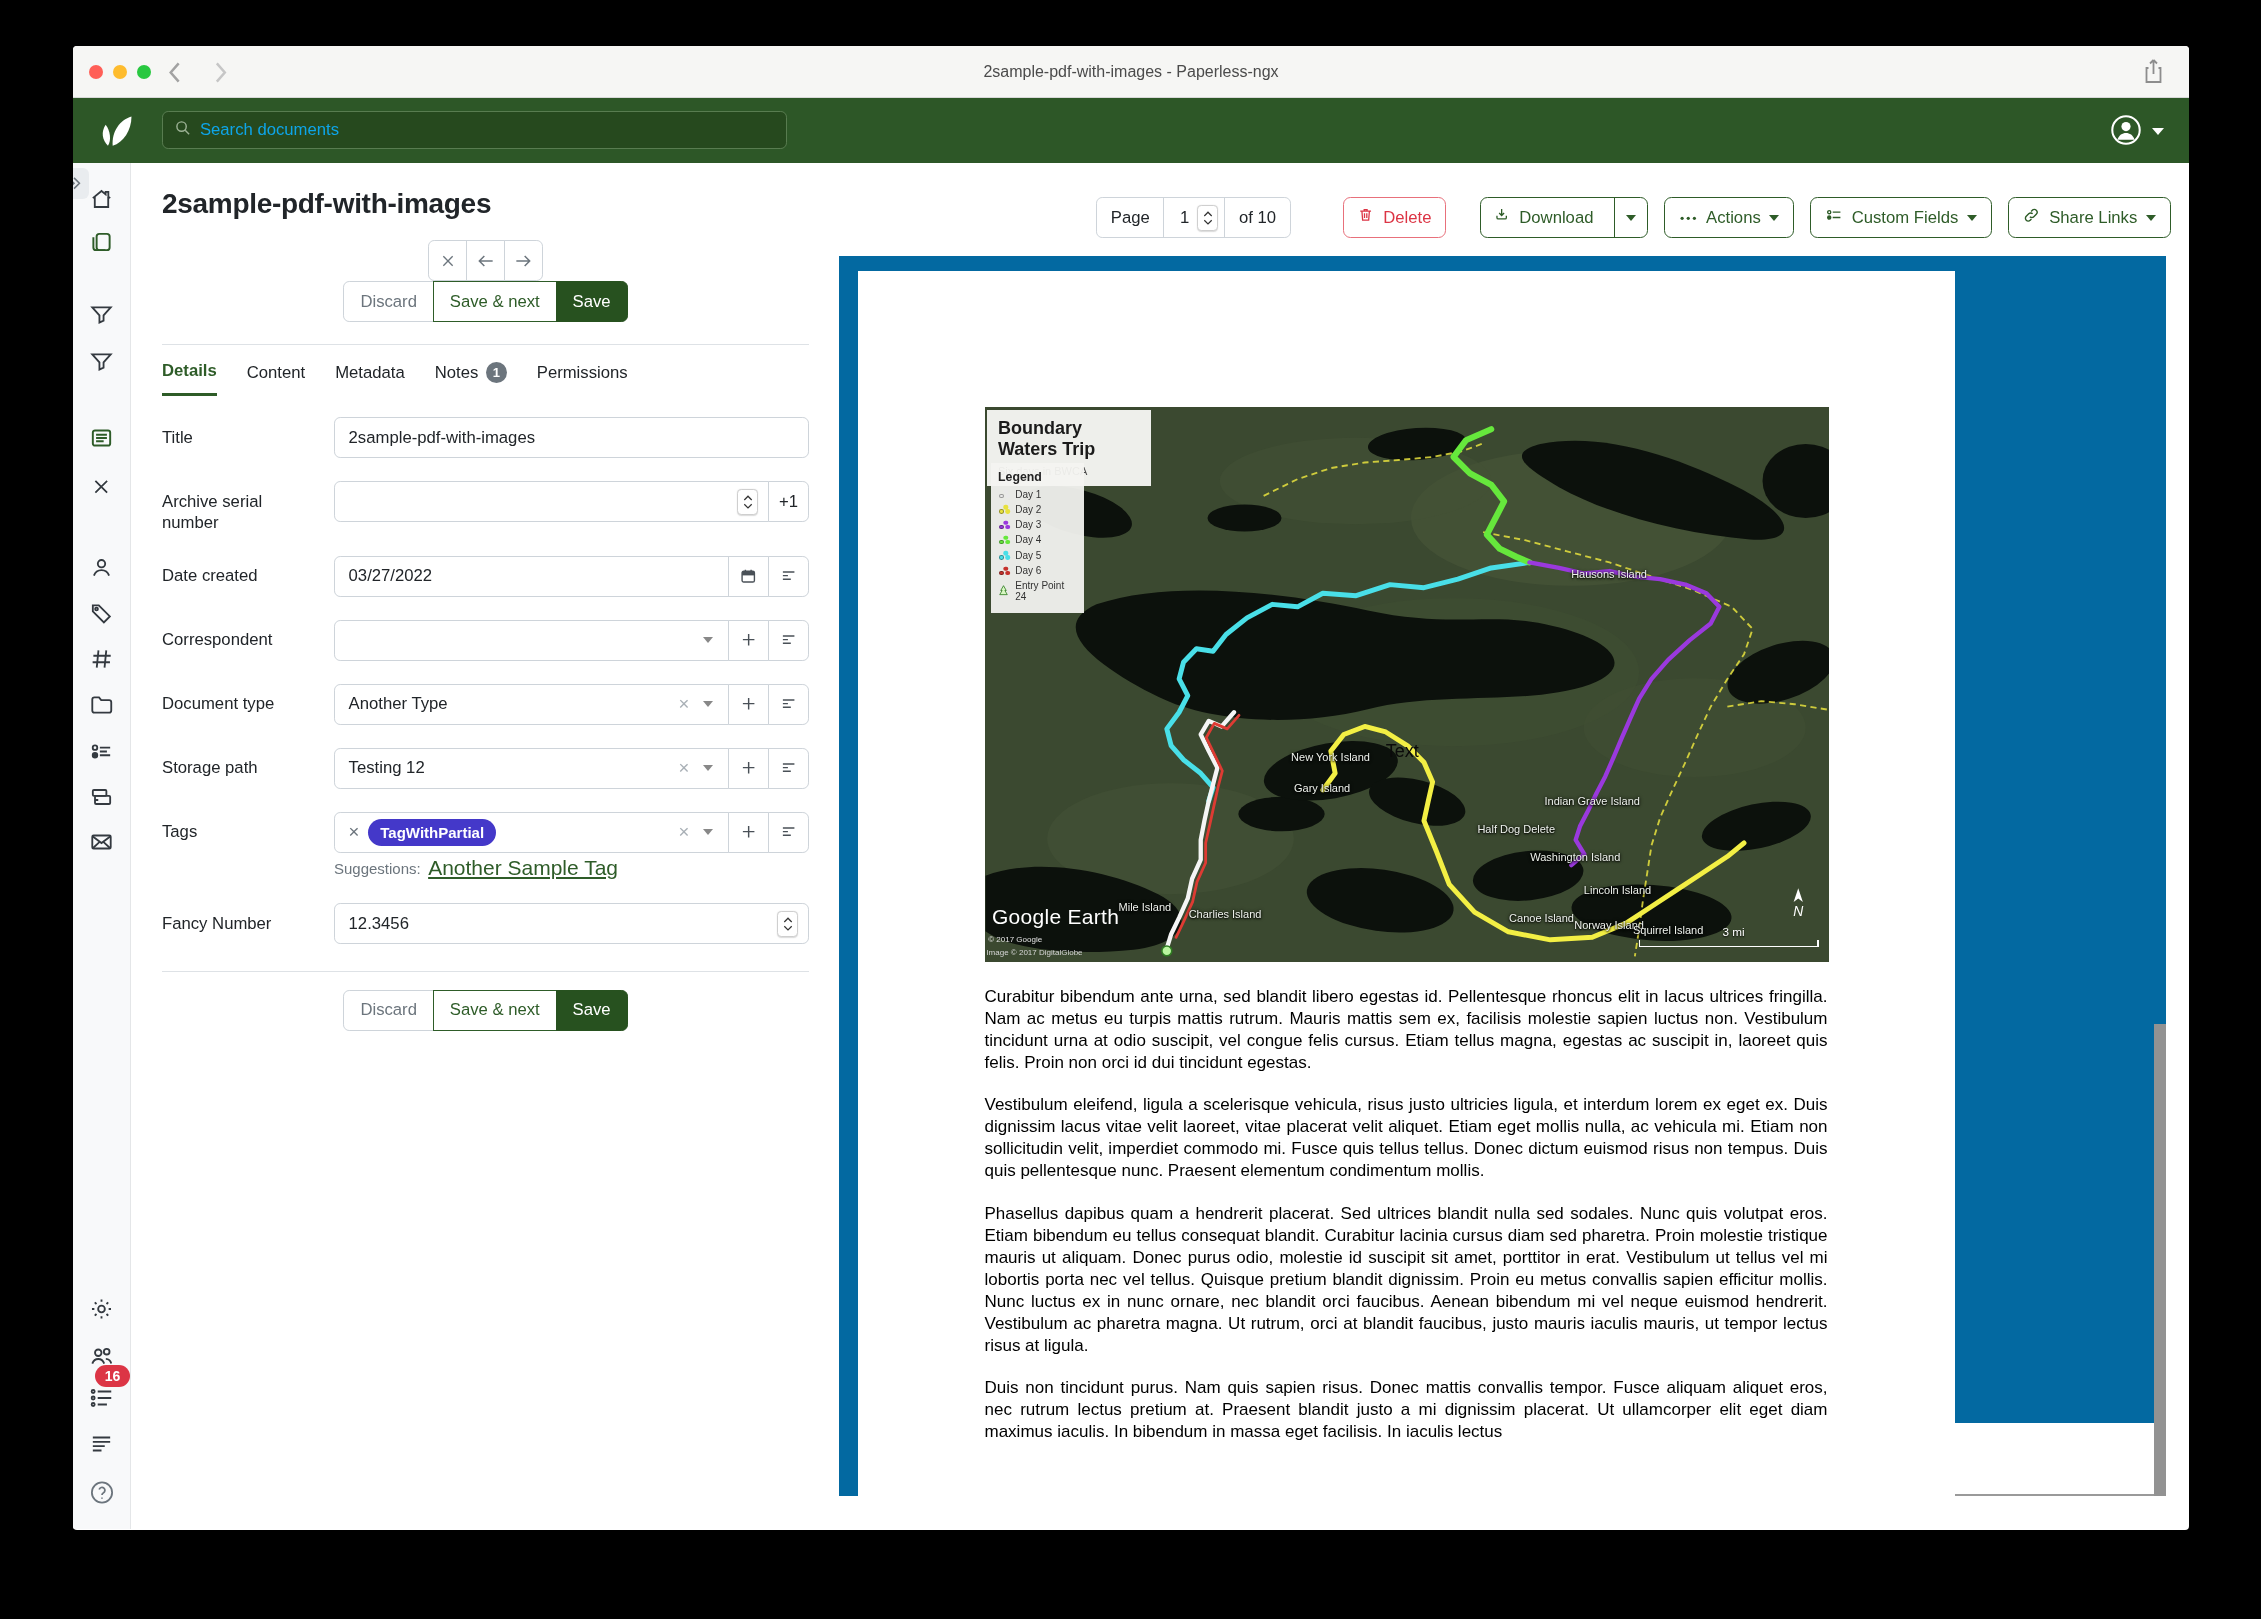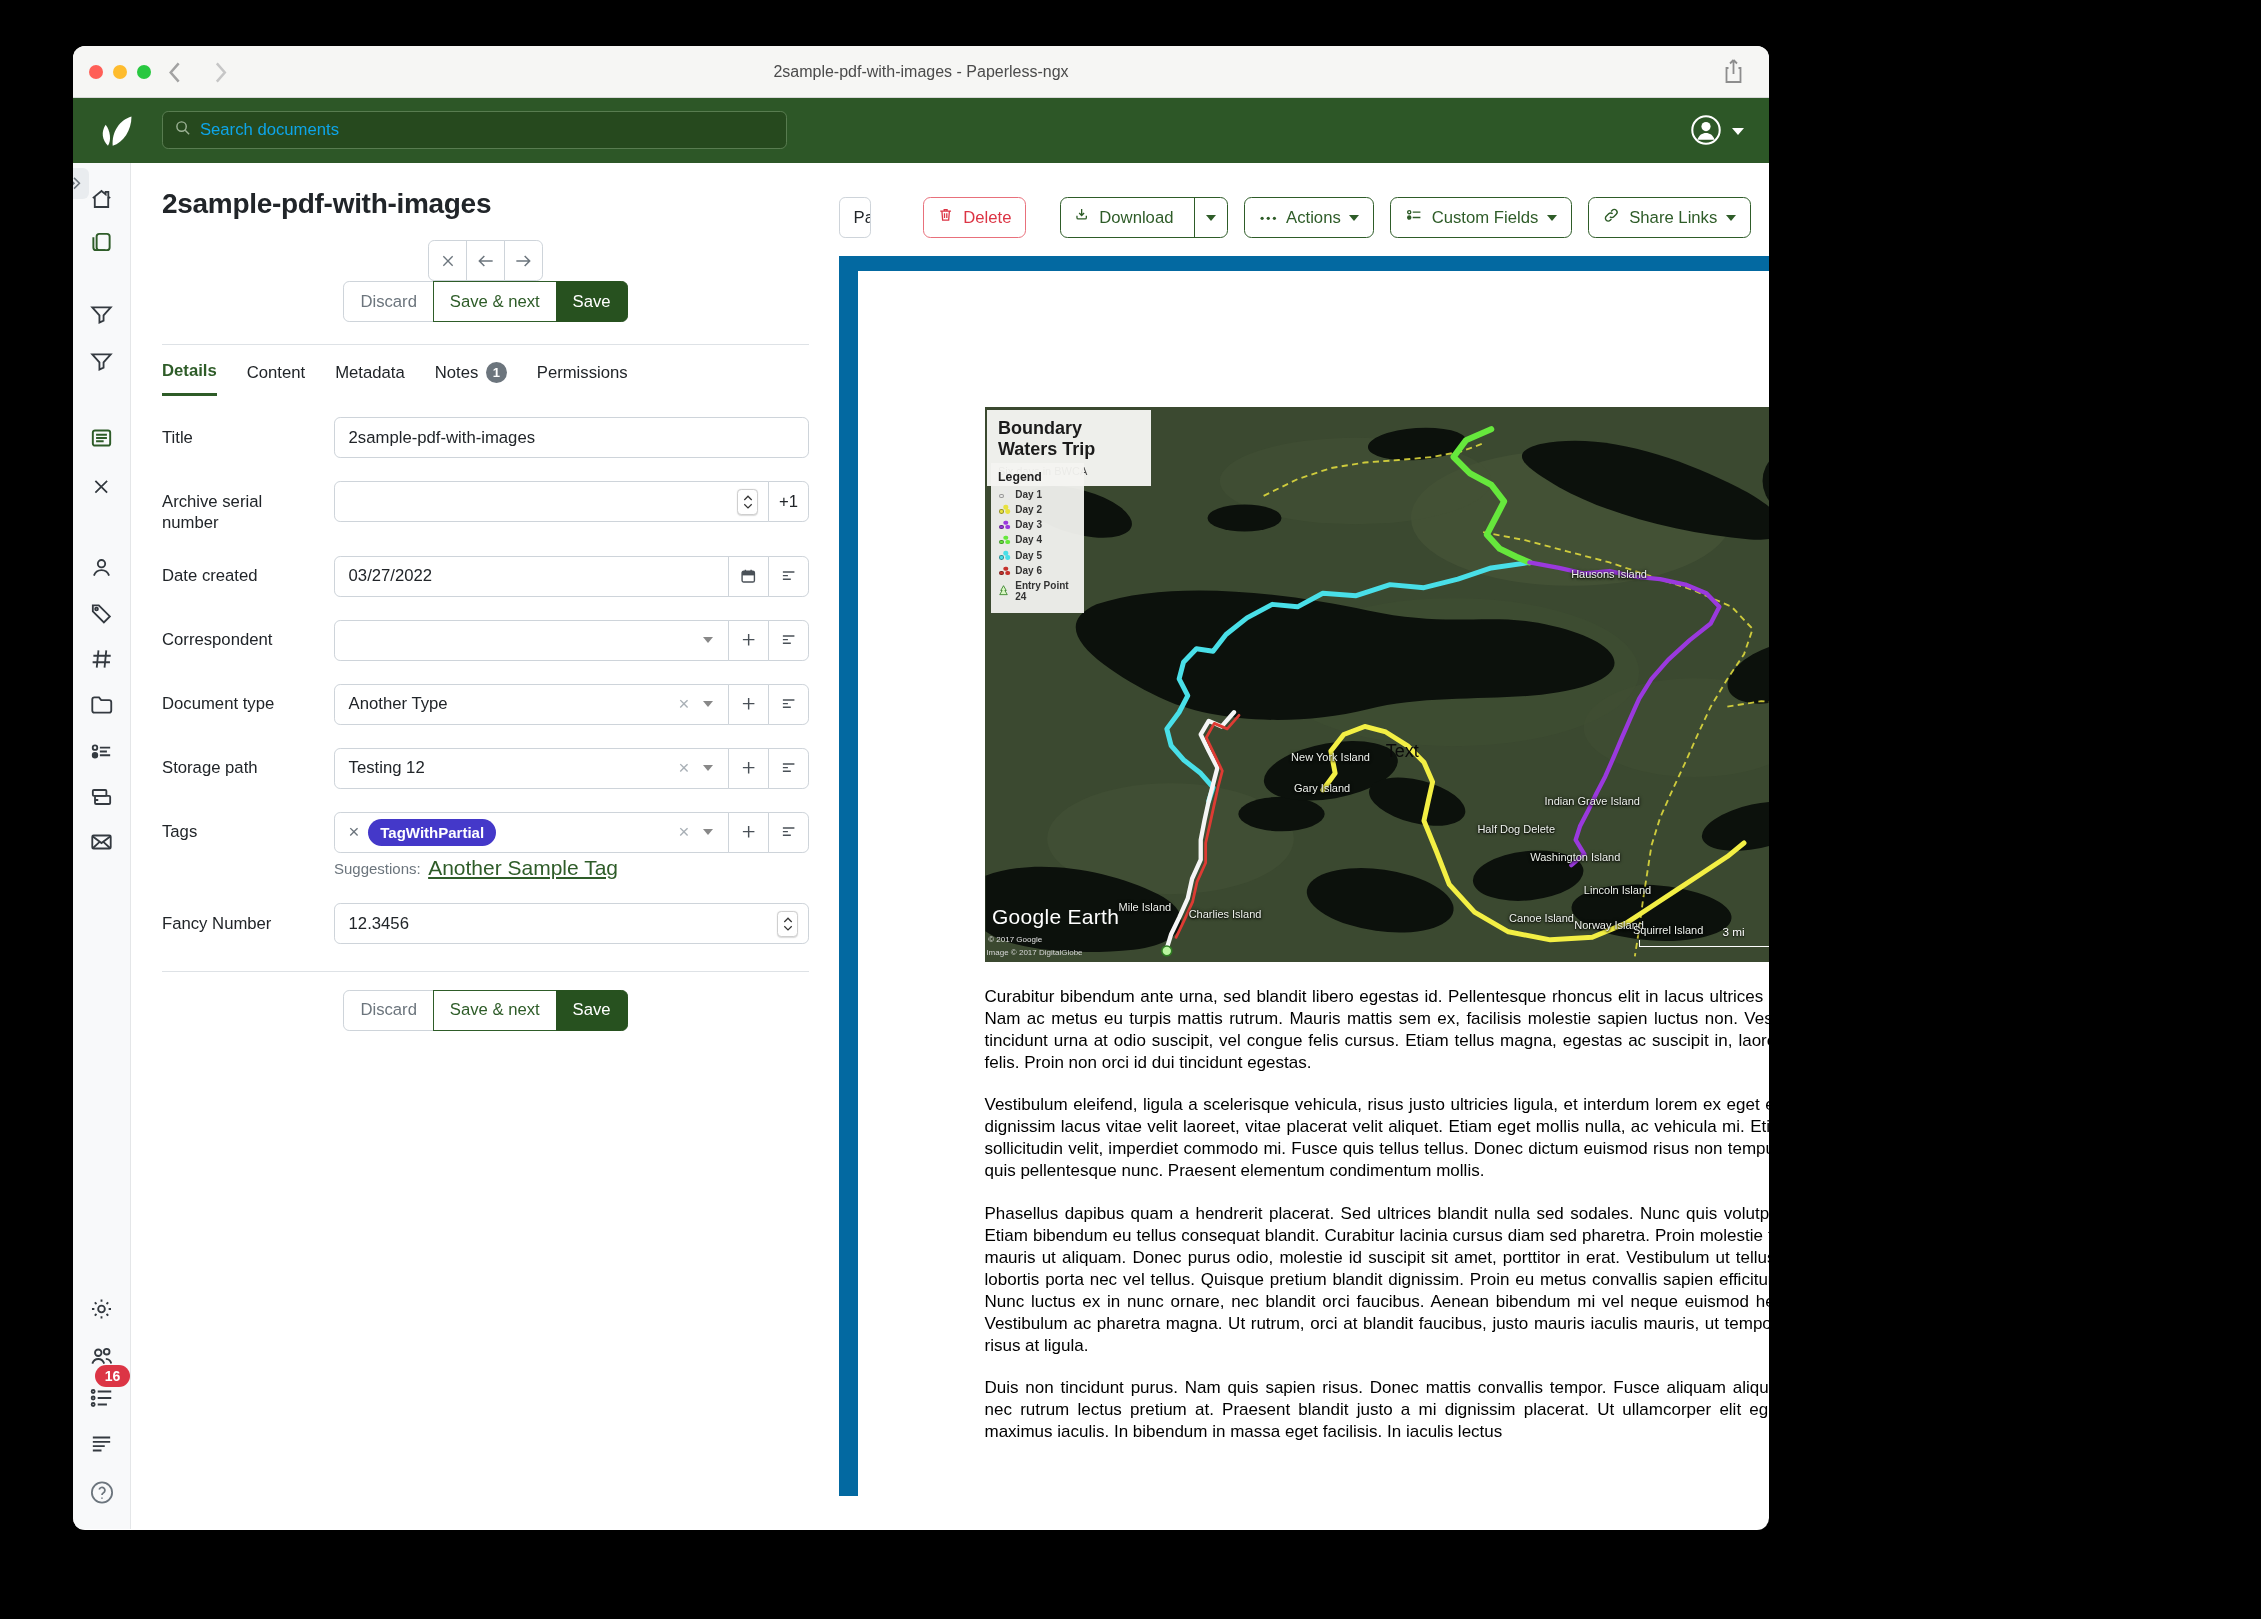--- a/index.html
+++ b/index.html
@@ -1,21 +1,21 @@
 <!DOCTYPE html>
 <html style="font-size:10px"><head>
 <meta charset="utf-8">
 <style>
   :root{
     --green:#2e5c28; --green-dark:#27511f; --navgreen:#2d5727;
     --border:#ced4da; --muted:#6c757d; --ink:#212529; --danger:#dc3545;
   }
   *{box-sizing:border-box; font-family:"Liberation Sans","DejaVu Sans",sans-serif;}
   html,body{margin:0;padding:0;width:2261px;height:1619px;background:#000;}
-  .window{position:absolute;left:73px;top:46px;width:1696px;height:1484px;background:#fff;border-radius:12px;overflow:hidden;}
+  .window{position:absolute;left:73px;top:46px;width:2116px;height:1484px;background:#fff;border-radius:4px;overflow:hidden;}
 
   
   .titlebar{position:relative;height:52px;background:#f6f6f4;border-bottom:1.2px solid #d8d8d8;}
   .traffic{position:absolute;left:16px;top:19px;display:flex;gap:10px;}
   .dot{width:14px;height:14px;border-radius:50%;}
   .dot.r{background:#ff5f57}.dot.y{background:#febc2e}.dot.g{background:#28c840}
   .winnav{position:absolute;left:93px;top:13.6px;display:flex;gap:26px;color:#a2a2a2;}
   .wintitle{position:absolute;left:0;right:0;top:0;height:52px;display:flex;align-items:center;justify-content:center;font-size:16px;color:#4b4b4b;}
   .shareico{position:absolute;right:23.5px;top:12.3px;color:#8d8d8d;}
 
@@ -95,21 +95,21 @@
   .white-patch{position:absolute;right:12.3px;bottom:0;width:199px;height:73px;background:#fff;border-bottom:2.5px solid #9a9a9a;}
 
   
   .map{position:relative;width:844px;height:555px;margin-top:136px;background:#3b4930;overflow:hidden;}
   .map svg.base{position:absolute;inset:0;}
   .map-titlebox{position:absolute;left:2.5px;top:2.5px;width:164px;background:rgba(246,246,243,.96);padding:8.6px 11px;}
   .map-titlebox .t{font-size:18px;font-weight:bold;color:#1b1b1b;}
   .map-titlebox .st{font-size:11px;color:#4a4a4a;margin-top:5px;}
   .legend{position:absolute;left:6.2px;top:56px;width:93px;background:rgba(244,244,241,.94);padding:6.2px 7.4px;}
   .legend .lt{font-size:12.3px;font-weight:bold;color:#222;margin-bottom:5px;}
-  .legend ul{list-style:none;margin:0;padding:0;font-weight:bold;}
+  .legend ul{list-style:none;margin:0;padding:0;}
   .legend li{display:flex;align-items:center;gap:6.2px;font-size:10px;color:#333;margin-bottom:4.3px;}
   .paw{width:11px;height:10px;position:relative;flex:none;}
   .paw i{position:absolute;left:1.2px;top:5px;width:4.3px;height:4.3px;border-radius:50%;background:currentColor;box-shadow:4.3px -4.3px 0 currentColor,6.2px 0 0 currentColor;border:0.6px solid rgba(0,0,0,.35);}
   .isl{position:absolute;transform:translate(-50%,-50%);font-size:11px;color:#eef2ec;text-shadow:0 0 3.7px #000,0 1.2px 1.9px #000;white-space:nowrap;}
   .maptext{position:absolute;transform:translate(-50%,-50%);font-size:18px;color:#0a0a0a;}
   .gearth{position:absolute;left:7.4px;bottom:33px;color:#fff;font-size:21px;letter-spacing:0.3px;}
   .mapcopy{position:absolute;left:3.7px;bottom:18.5px;color:#e3e3e3;font-size:8px;}
   .mapcopy2{position:absolute;left:1.9px;bottom:5px;color:#d6d6d6;font-size:8px;}
   .scalebar{position:absolute;right:10px;bottom:15px;width:180px;color:#fff;}
   .scalebar .bar{height:0;border-top:1.9px solid #fff;position:relative;}

